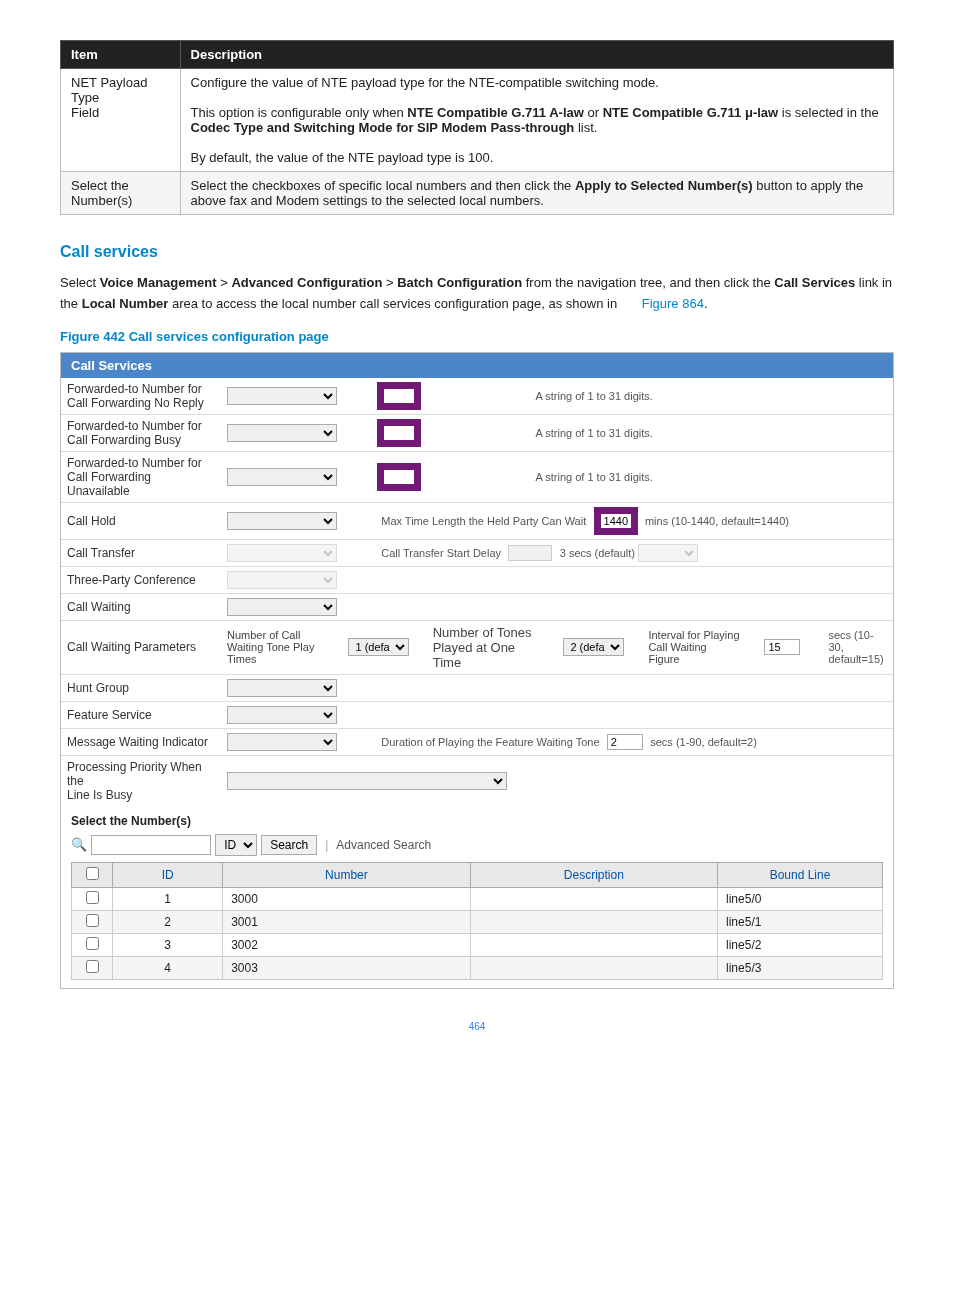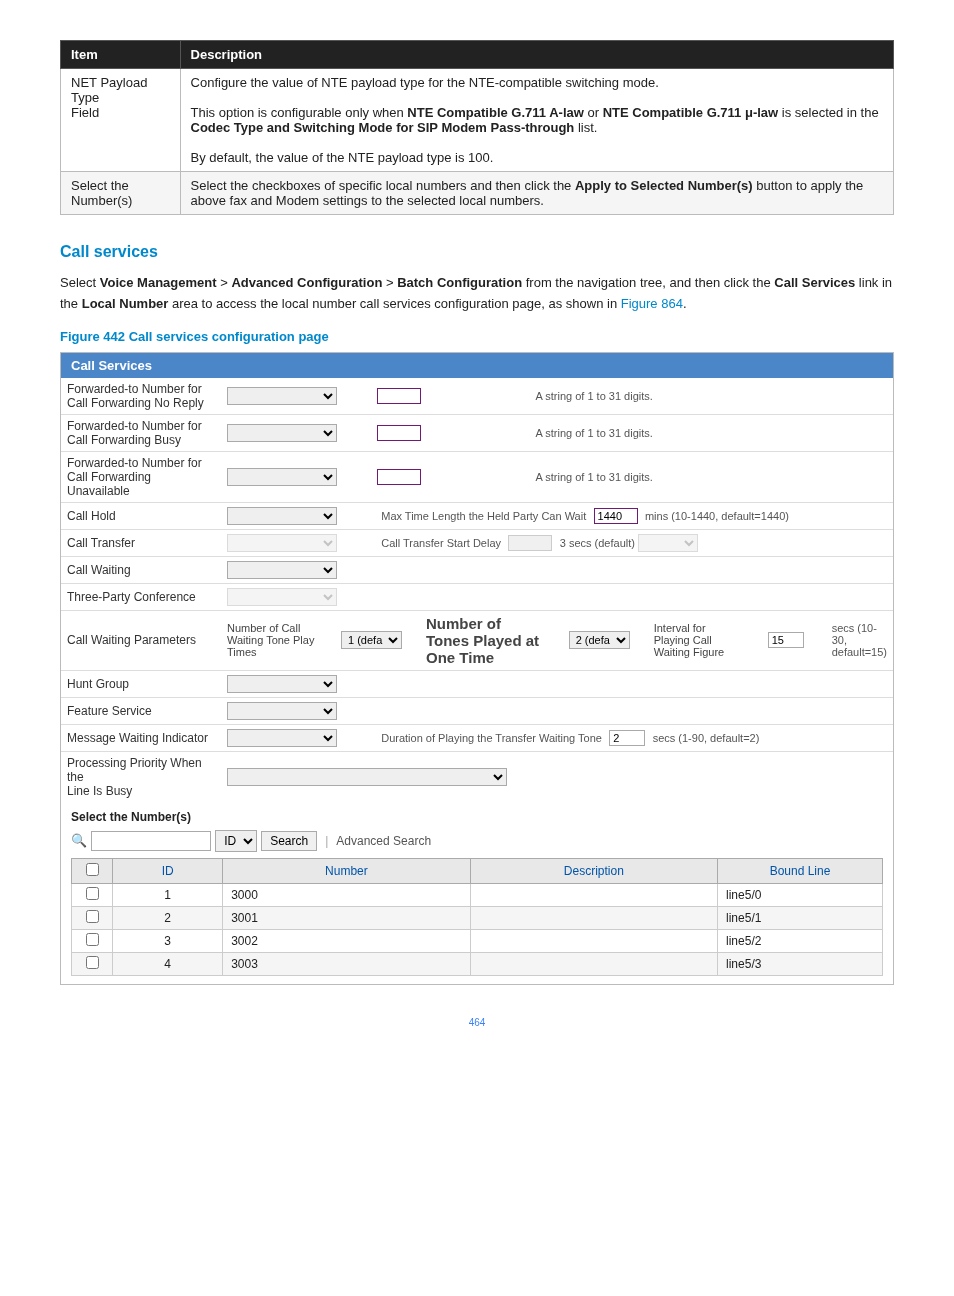--- a/index.html
+++ b/index.html
@@ -109,21 +109,21 @@
       font-size: 11px;
       padding: 1px 2px;
       border: 1px solid #ccc;
       background: #f0f0f0;
       color: #aaa;
     }
     input.form-input {
       width: 44px;
       font-size: 11px;
       padding: 1px 3px;
-      border: 1px solid #701a75;
+      border: 7px solid #701a75;
     }
     input.form-input-small {
       width: 36px;
       font-size: 11px;
       padding: 1px 3px;
       border: 1px solid #aaa;
     }
     input.form-input-disabled {
       width: 44px;
       font-size: 11px;
@@ -144,24 +144,23 @@
       align-items: center;
       gap: 24px;
       flex-wrap: nowrap;
     }
     .sub-label {
       font-size: 11px;
       color: #444;
       min-width: 90px;
     }
     .sub-label2 {
-      font-size: 15px;
+      font-size: 13px;
       color: #444;
       min-width: 100px;
-      font-weight: bold;
     }
     .sub-label3 {
       font-size: 11px;
       color: #444;
       min-width: 90px;
     }
 
     
     .select-numbers {
       padding: 8px 0 0 0;
@@ -262,21 +261,21 @@
       </td>
     </tr>
   </tbody>
 </table>
 
 <div class="section-title">Call services</div>
 
 <div class="body-text">
   Select <b>Voice Management</b> &gt; <b>Advanced Configuration</b> &gt; <b>Batch Configuration</b> from the navigation tree,
   and then click the <b>Call Services</b> link in the <b>Local Number</b> area to access the local number call services
-  configuration page, as shown in <span style="color:#0088cc;">Figure 864</span>.
+  configuration page, as shown in <span style="color:#0088cc;margin-left:21px;">Figure 864</span>.
 </div>
 
 <div class="figure-title">Figure 442 Call services configuration page</div>
 
 <div class="call-services-panel">
   <div class="panel-header">Call Services</div>
 
   <table class="form-table">
 
     <tbody>
@@ -330,41 +329,41 @@
       </td>
       <td colspan="2">
         <span class="hint-text" style="margin-right:4px;">Call Transfer Start Delay</span>
         <input type="text" class="form-input-disabled" value="" disabled="" style="">
         <span class="hint-text">3 secs (default)</span>
         <select class="form-select-disabled" disabled="" style="width:60px;"><option></option></select>
       </td>
     </tr>
 
     <tr>
+      <td class="label-cell">Three-Party Conference</td>
+      <td class="control-cell">
+        <select class="form-select-disabled" disabled=""><option></option></select>
+      </td>
+      <td colspan="2"></td>
+    </tr>
+
+    <tr>
       <td class="label-cell">Call Waiting</td>
       <td class="control-cell">
         <select class="form-select"><option></option></select>
-      </td>
-      <td colspan="2"></td>
-    </tr>
-
-    <tr>
-      <td class="label-cell">Three-Party Conference</td>
-      <td class="control-cell">
-        <select class="form-select-disabled" disabled=""><option></option></select>
       </td>
       <td colspan="2"></td>
     </tr>
 
     <tr>
       <td class="label-cell">Call Waiting Parameters</td>
       <td colspan="3">
         <div class="multi-control">
           <span class="sub-label">Number of Call Waiting Tone Play Times</span>
-          <select class="form-select" style="width:65px;"><option>1 (defa</option></select>
+          <select class="form-select" style="width:65px;text-align:right;"><option>1 (defa</option></select>
           <span class="sub-label2">Number of Tones Played at One Time</span>
           <select class="form-select" style="width:65px;"><option>2 (defa</option></select>
           <span class="sub-label3">Interval for Playing Call Waiting Figure</span>
           <input type="text" class="form-input-small" value="15" style="">
           <span class="hint-text">secs (10-30, default=15)</span>
         </div>
       </td>
     </tr>
 
     <tr>
@@ -382,21 +381,21 @@
       </td>
       <td colspan="2"></td>
     </tr>
 
     <tr>
       <td class="label-cell">Message Waiting Indicator</td>
       <td class="control-cell">
         <select class="form-select"><option></option></select>
       </td>
       <td colspan="2">
-        <span class="hint-text" style="margin-right:4px;">Duration of Playing the Transfer Waiting Tone</span>
+        <span class="hint-text" style="margin-right:4px;">Duration of Playing the Feature Waiting Tone</span>
         <input type="text" class="form-input-small" value="2" style="">
         <span class="hint-text">secs (1-90, default=2)</span>
       </td>
     </tr>
 
     <tr>
       <td class="label-cell">Processing Priority When the<br>Line Is Busy</td>
       <td colspan="3">
         <select class="form-select-wide" style="width:280px;"><option></option></select>
       </td>

